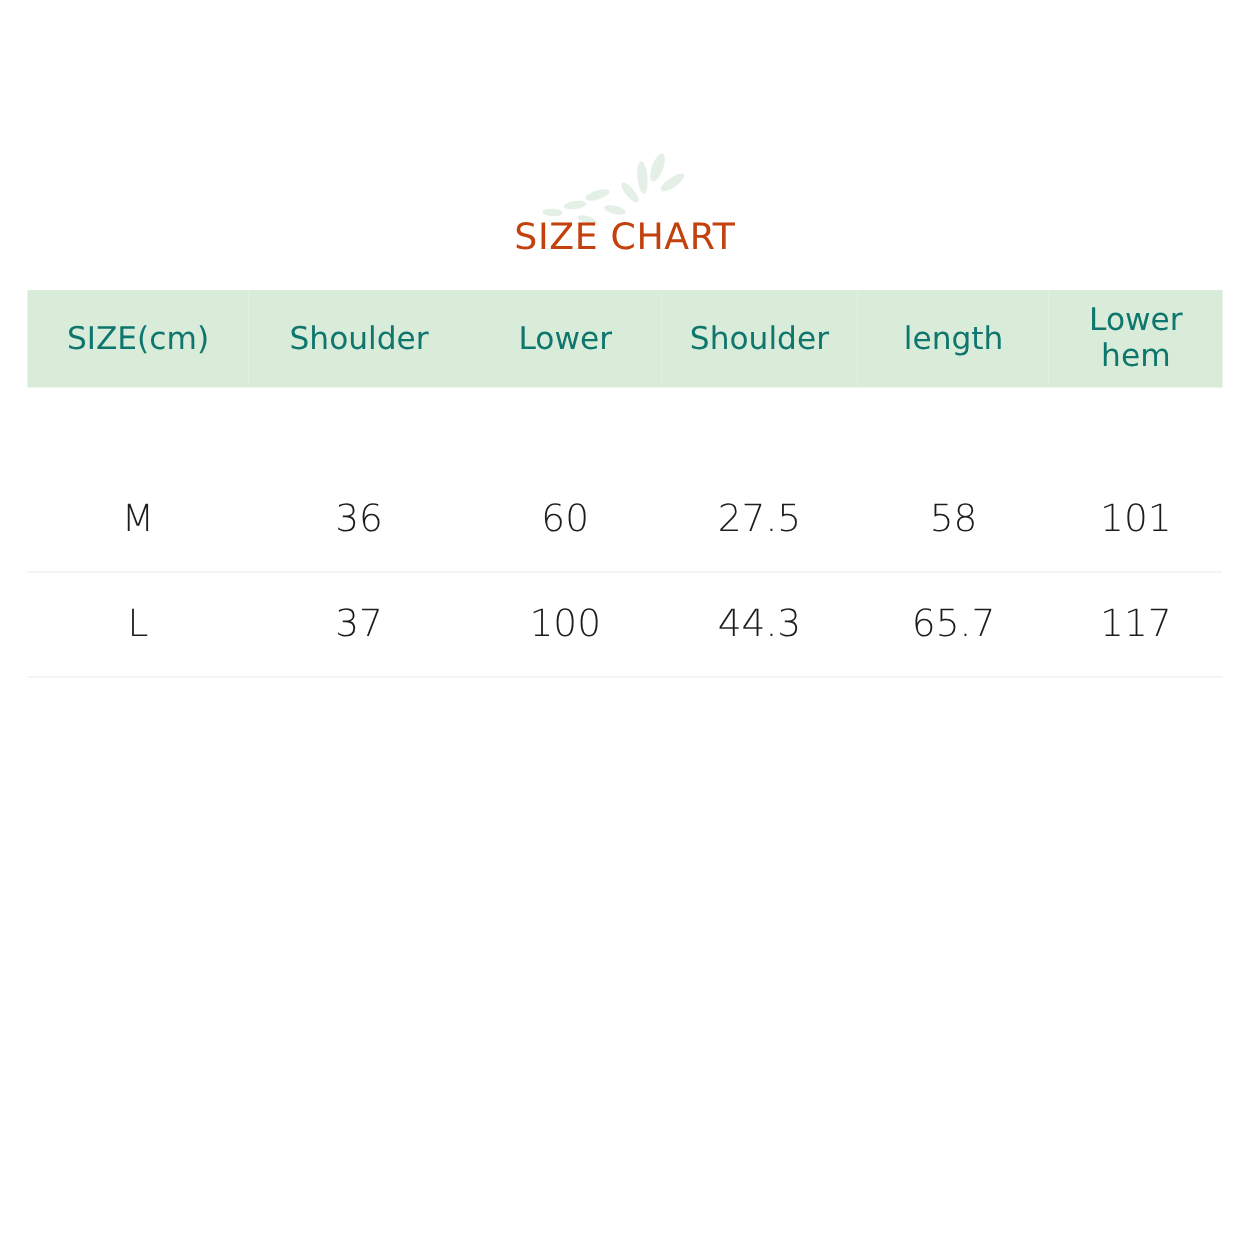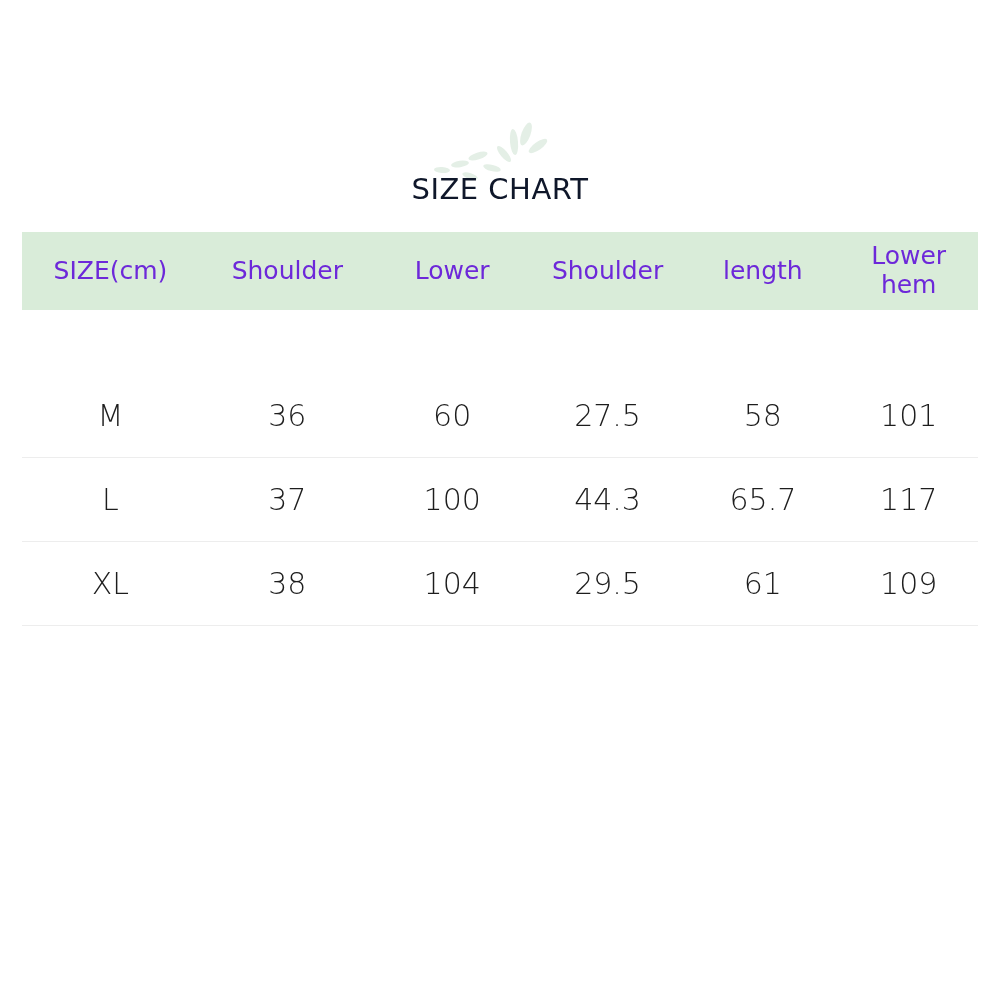--- a/index.html
+++ b/index.html
@@ -31,21 +31,21 @@
   }
 
   .title {
     position: absolute;
     left: 0;
     right: 0;
     top: 172px;
     text-align: center;
     font-size: 29px;
     letter-spacing: 0.5px;
-    color: #0f172a;
+    color: #c2410c;
     font-family: "DejaVu Sans", sans-serif;
   }
 
   .table-wrap {
     position: absolute;
     left: 22px;
     top: 232px;
     width: 956px;
   }
 
@@ -56,21 +56,21 @@
   }
 
   table.size-chart thead tr {
     background: #d9ecd9;
   }
 
   table.size-chart thead th {
     height: 78px;
     font-weight: normal;
     font-size: 25px;
-    color: #6d28d9;
+    color: #0f766e;
     text-align: center;
     vertical-align: middle;
     padding: 0 4px;
     line-height: 1.15;
   }
 
   table.size-chart tbody td {
     height: 81px;
     font-size: 30px;
     color: #1d1d1d;
@@ -157,25 +157,17 @@
           <td>101</td>
         </tr>
         <tr>
           <td>L</td>
           <td>37</td>
           <td>100</td>
           <td>44.3</td>
           <td>65.7</td>
           <td>117</td>
         </tr>
-        <tr>
-          <td>XL</td>
-          <td>38</td>
-          <td>104</td>
-          <td>29.5</td>
-          <td>61</td>
-          <td>109</td>
-        </tr>
       </tbody>
     </table>
   </div>
 
 </div>
 
 </body></html>

